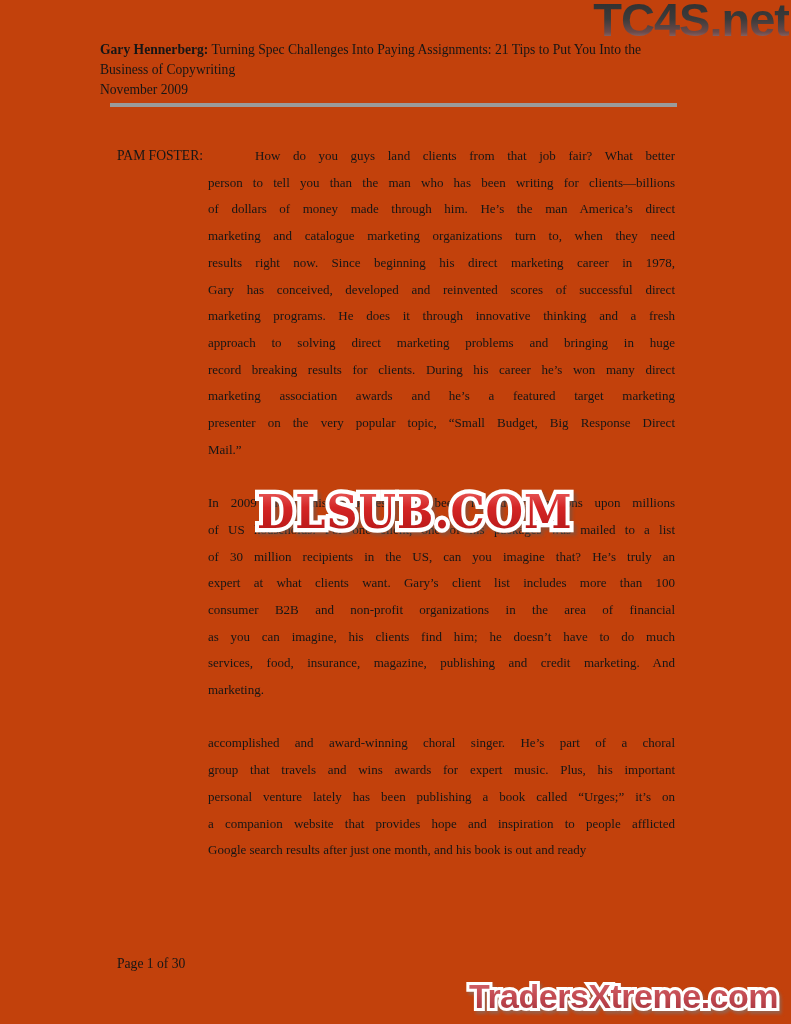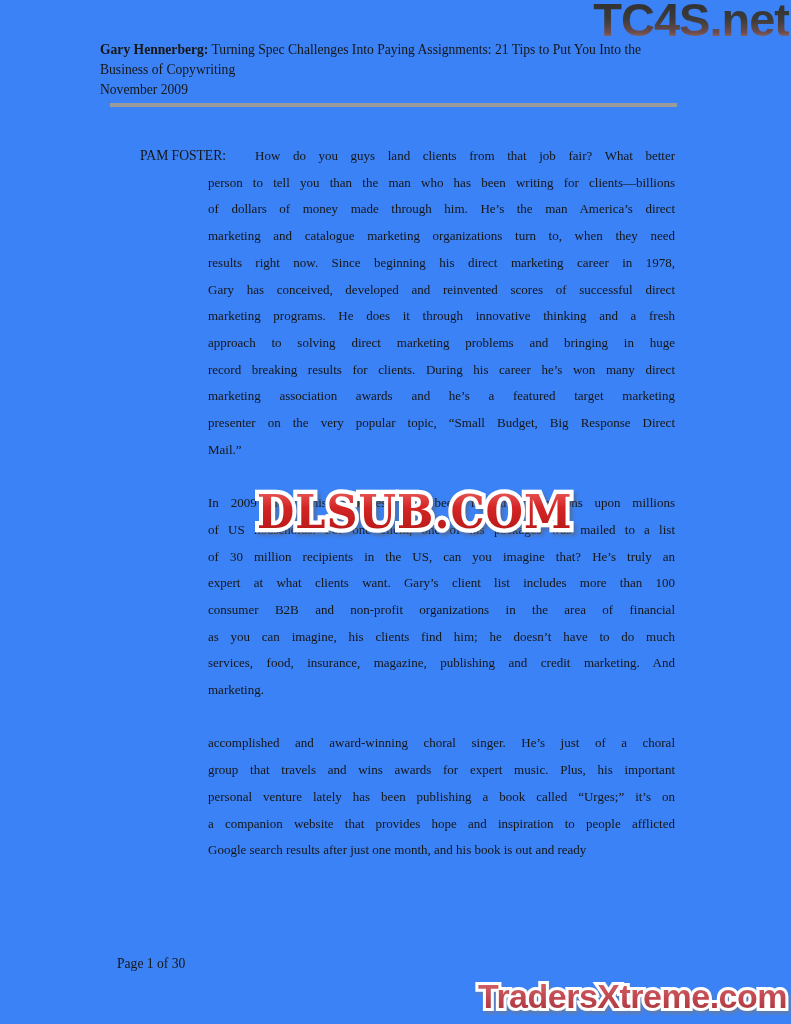--- a/index.html
+++ b/index.html
@@ -1,17 +1,17 @@
 <!DOCTYPE html>
 <html><head>
 <meta charset="utf-8">
 <style>
   html,body { margin:0; padding:0; background:#ffffff; }
   .page {
-    position:relative; width:791px; height:1024px; background:#3b82f6;
+    position:relative; width:791px; height:1024px; background:#c2410c;
     overflow:hidden; font-family:"Liberation Serif", serif; color:#161616;
   }
 
   
   .tc4s-logo {
     position:absolute; top:-3px; right:2px;
     font-family:"Liberation Sans", sans-serif; font-weight:bold;
     font-size:47px; line-height:46px; letter-spacing:-1px;
     background:linear-gradient(180deg,#2e2e2e 0%,#3b3b3b 48%,#6b4a4a 76%,#a37e7e 97%);
     -webkit-background-clip:text; background-clip:text; color:transparent;
@@ -25,21 +25,21 @@
   .doc-header .bold { font-weight:bold; }
 
   .header-rule {
     position:absolute; left:110px; top:103px; width:567px; height:4px;
     background:#9b9b9b;
   }
 
   
   .speaker {
     position:absolute; left:117px; top:143px;
-    font-size:13.6px; line-height:26.7px; white-space:nowrap;margin-left:23px;
+    font-size:13.6px; line-height:26.7px; white-space:nowrap;
   }
   .body-col {
     position:absolute; left:208px; top:143px; width:467px;
     font-size:13px; line-height:26.7px;
   }
   .para + .para { margin-top:26.7px; }
   .tline { text-align:justify; text-align-last:justify; }
   .tline.last { text-align-last:left; }
   .tline.first-indent { padding-left:47px; }
 
@@ -65,21 +65,21 @@
     transform:scaleY(1.08); transform-origin:top left;
     filter:drop-shadow(3px 3px 1.5px rgba(90,90,90,0.45));
   }
   .dlsub .outline-front {
     background:linear-gradient(180deg,#ef6a6a 0%,#d42525 42%,#b01616 100%);
     -webkit-background-clip:text; background-clip:text;
   }
 
   
   .traders {
-    position:absolute; top:977px; right:4px;
+    position:absolute; top:977px; right:13px;
     font-family:"Liberation Sans", sans-serif; font-weight:bold;
     font-size:34px; line-height:38px; letter-spacing:-0.5px;
     filter:drop-shadow(2px 3px 1.5px rgba(120,120,120,0.55));
   }
   .traders .outline-back { -webkit-text-stroke:6px #fff; }
   .traders .outline-front {
     background:linear-gradient(180deg,#d66a70 0%,#c14850 55%,#a2333b 100%);
     -webkit-background-clip:text; background-clip:text;
   }
 </style>
@@ -118,21 +118,21 @@
         <div class="tline">In 2009 alone, his packages have been mailed to millions upon millions</div>
         <div class="tline">of US households. For one client, one of his packages was mailed to a list</div>
         <div class="tline">of 30 million recipients in the US, can you imagine that? He’s truly an</div>
         <div class="tline">expert at what clients want. Gary’s client list includes more than 100</div>
         <div class="tline">consumer B2B and non-profit organizations in the area of financial</div>
         <div class="tline">as you can imagine, his clients find him; he doesn’t have to do much</div>
         <div class="tline">services, food, insurance, magazine, publishing and credit marketing. And</div>
         <div class="tline last">marketing.</div>
       </div>
       <div class="para">
-        <div class="tline">accomplished and award-winning choral singer. He’s just of a choral</div>
+        <div class="tline">accomplished and award-winning choral singer. He’s part of a choral</div>
         <div class="tline">group that travels and wins awards for expert music. Plus, his important</div>
         <div class="tline">personal venture lately has been publishing a book called “Urges;” it’s on</div>
         <div class="tline">a companion website that provides hope and inspiration to people afflicted</div>
         <div class="tline last">Google search results after just one month, and his book is out and ready</div>
       </div>
     </div>
 
   <div class="dlsub">
     <span class="outline-back">DLSUB.COM</span>
     <span class="outline-front">DLSUB.COM</span>

